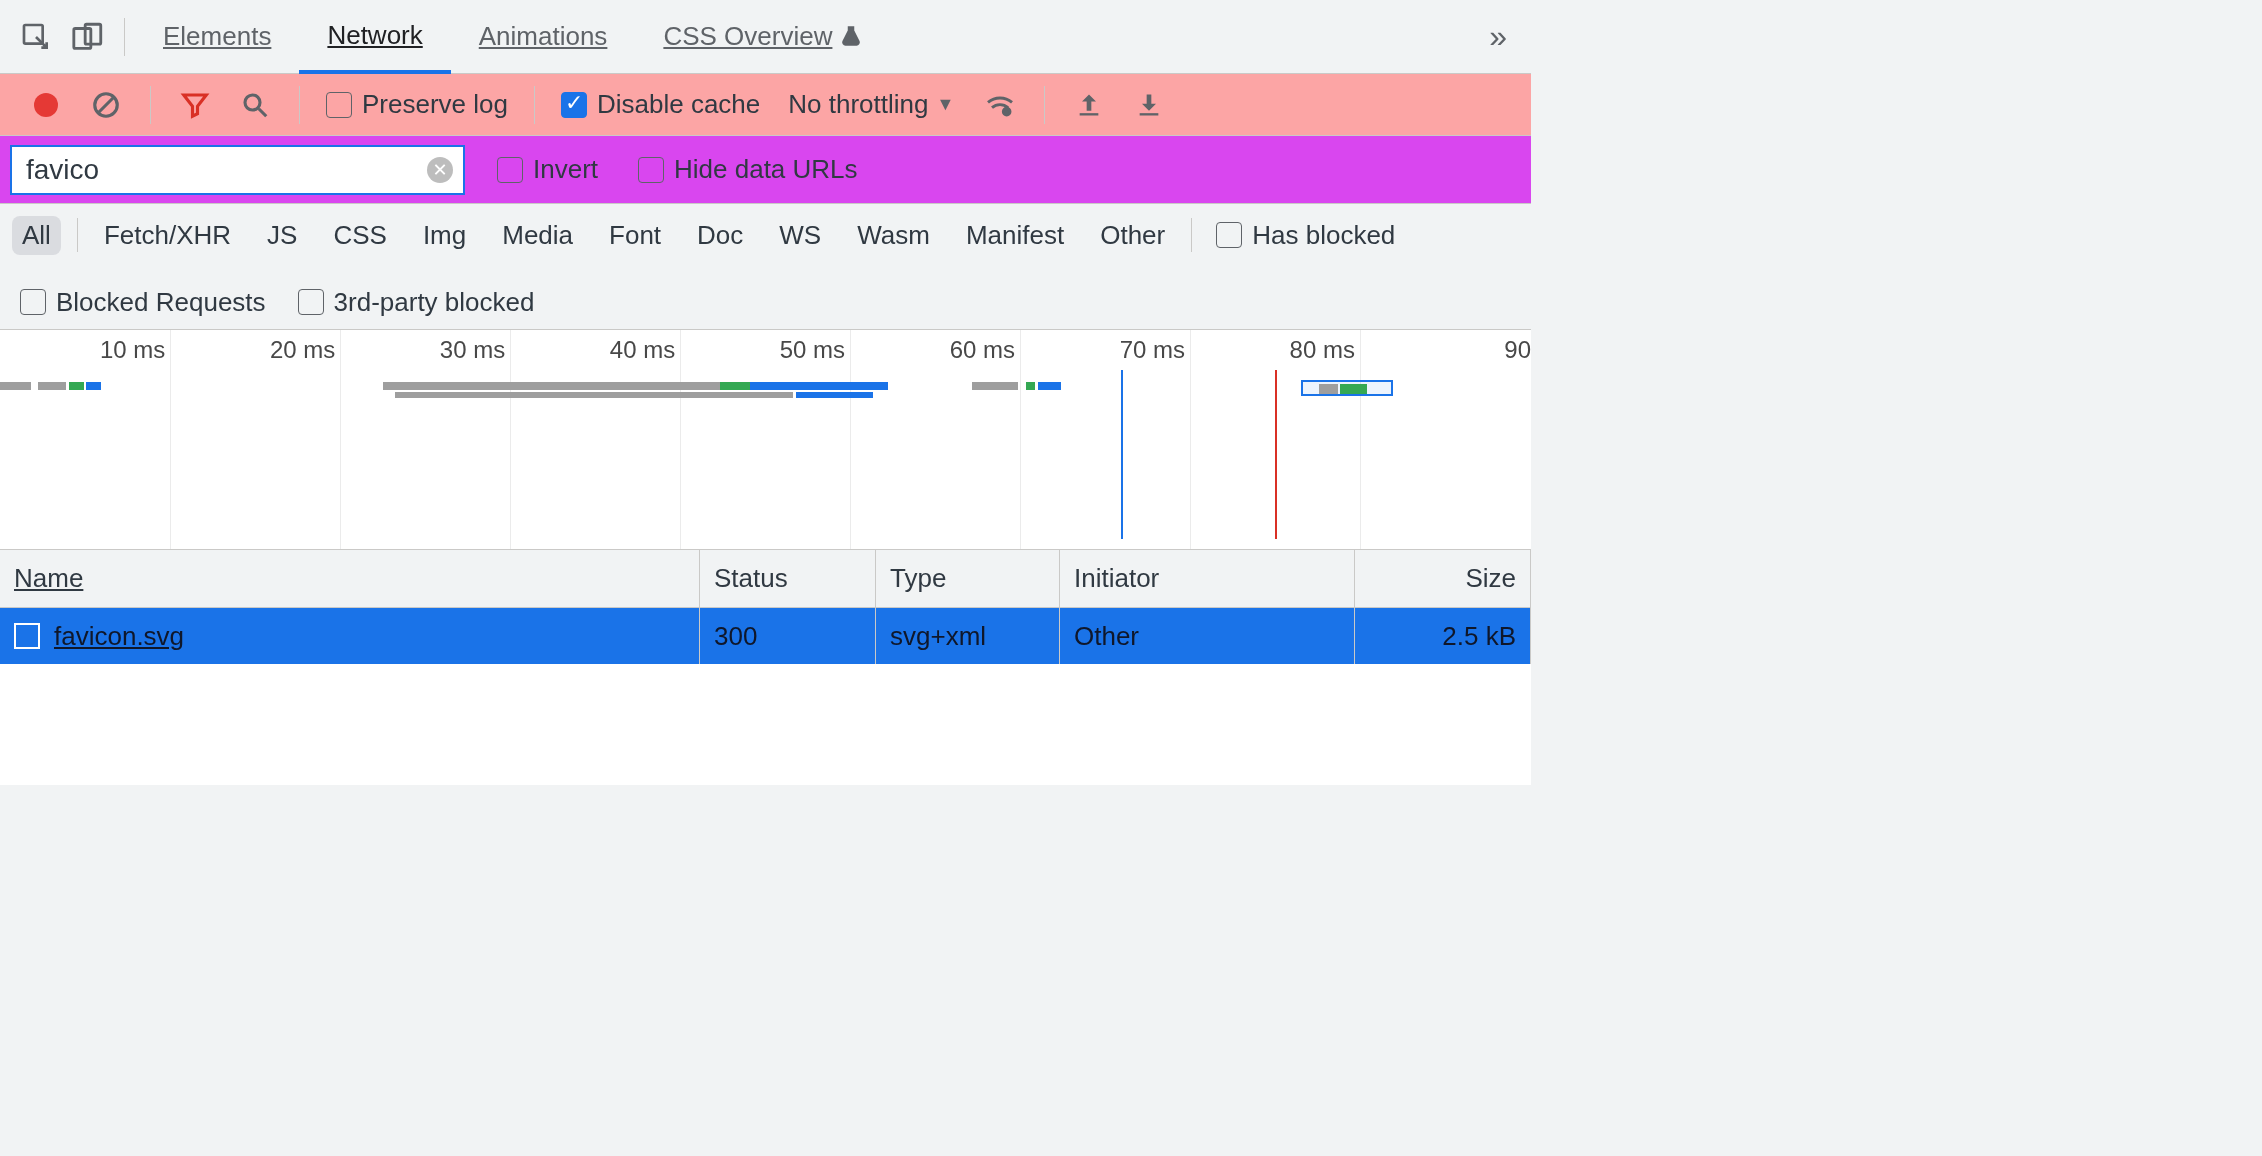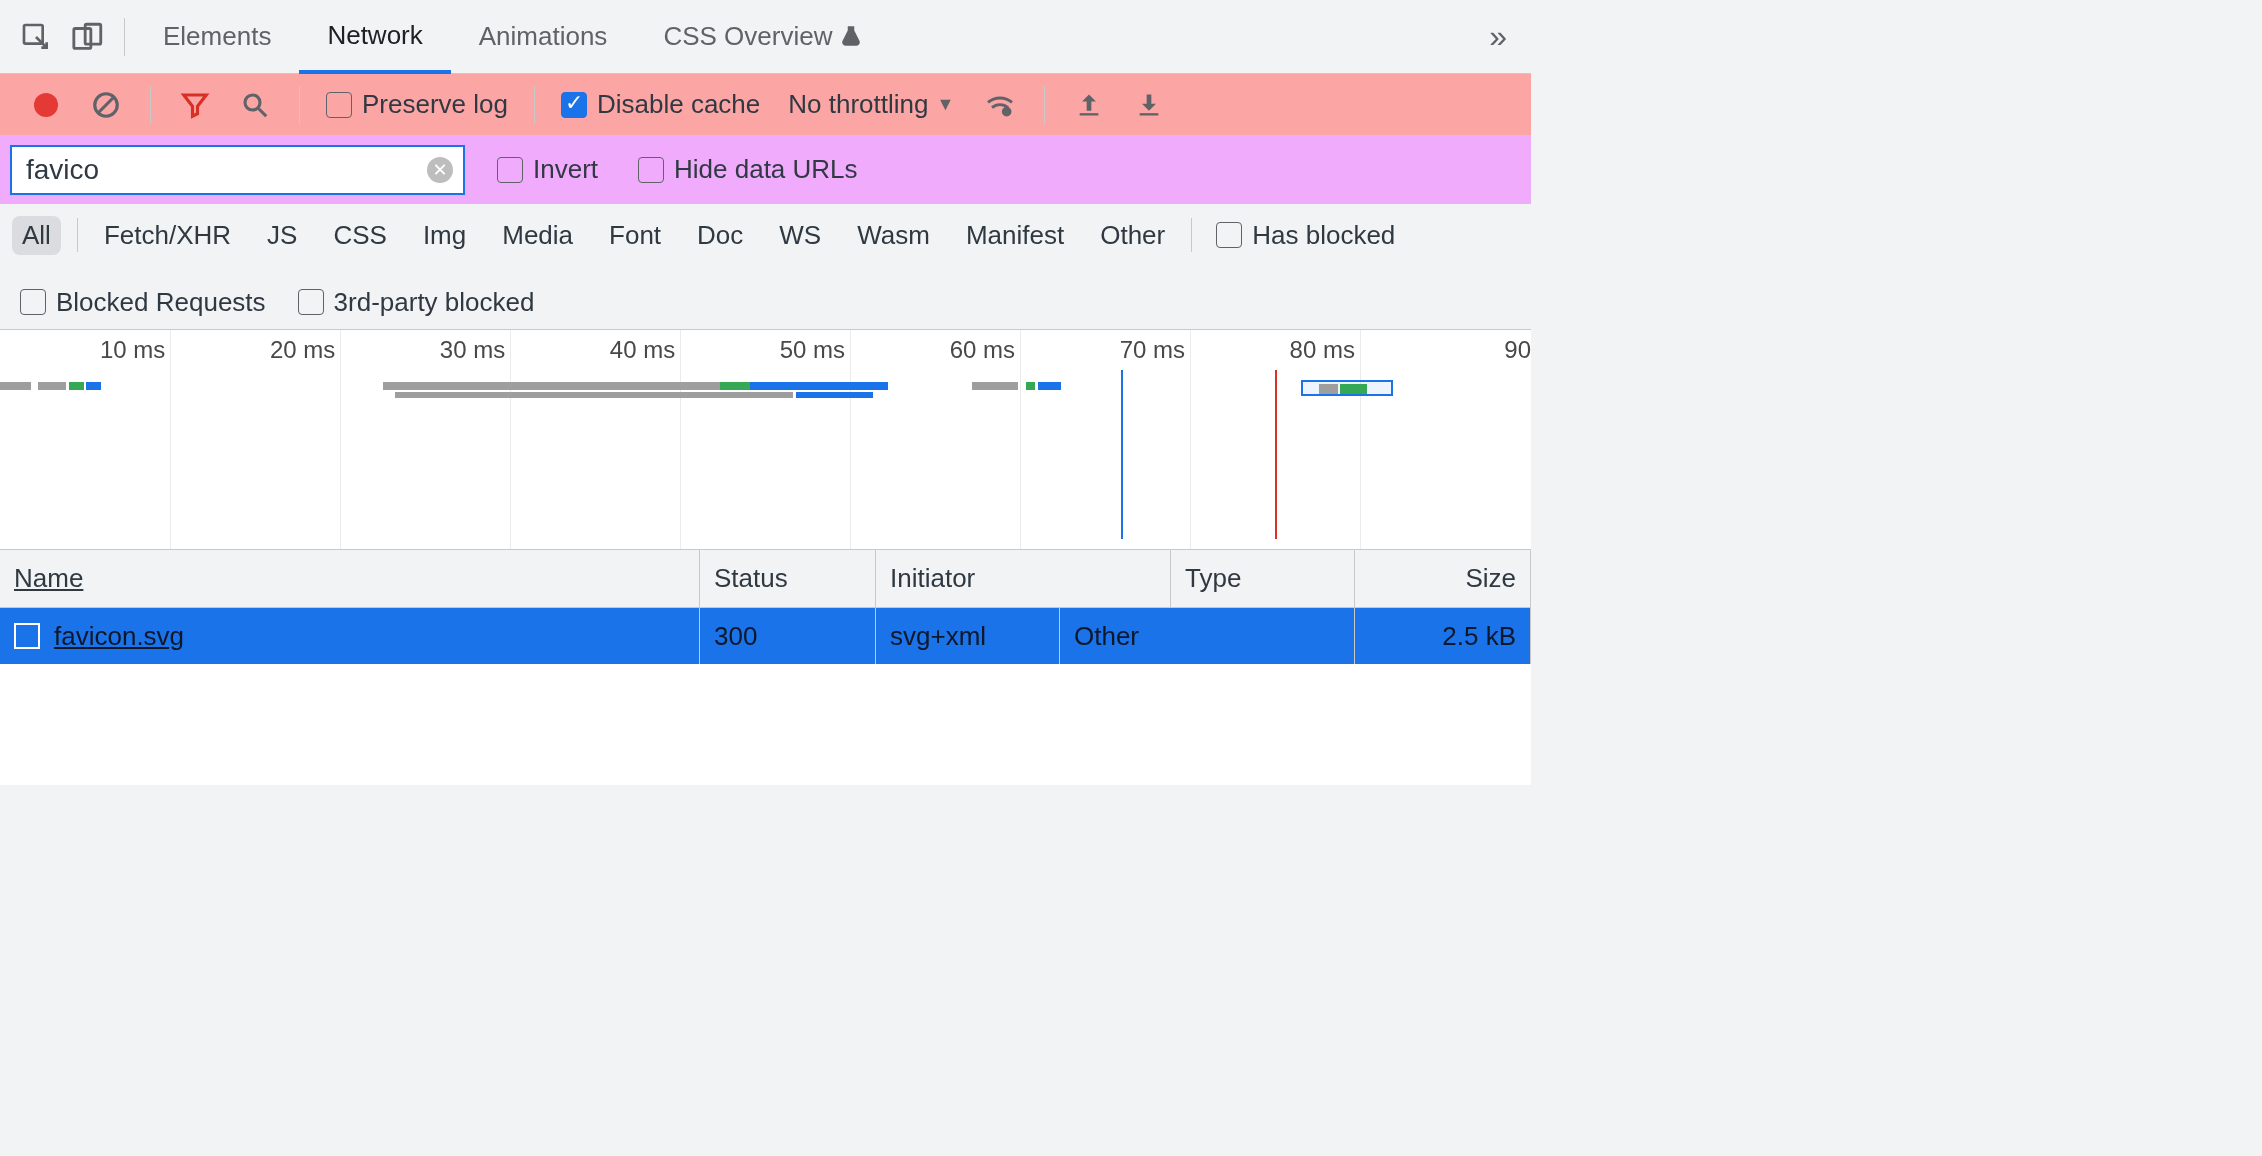--- a/index.html
+++ b/index.html
@@ -26,20 +26,21 @@
 .icon-btn { width: 52px; display: flex; align-items: center; justify-content: center; }
 .row-tabs .sep, .row-toolbar .sep {
   width: 1px; height: 38px; background: #cac9c7; margin: 0 10px;
 }
 .tab {
   padding: 0 28px;
   height: 74px;
   display: flex; align-items: center;
   color: #5f6368;
   cursor: pointer;
+  text-decoration: underline;
 }
 .tab.active {
   color: #202124;
   border-bottom: 4px solid #1a73e8;
   margin-bottom: -1px;
 }
 .flask { margin-left: 6px; }
 .more { margin-left: auto; margin-right: 24px; color: #5f6368; font-size: 32px; }
 
 
@@ -52,21 +53,21 @@
 .chk { display: flex; align-items: center; gap: 10px; padding: 0 8px; color: #303942; }
 .cbox { width: 26px; height: 26px; border: 1.5px solid #5f6368; border-radius: 4px; display: inline-block; }
 .cbox.checked { background: #1a73e8; border-color: #1a73e8; position: relative; }
 .cbox.checked::after { content: "✓"; color: #fff; position: absolute; left: 3px; top: -3px; font-size: 22px; }
 .throttle { display: flex; align-items: center; gap: 8px; padding: 0 12px; color: #303942; }
 .tri { font-size: 18px; color: #5f6368; }
 
 
 .row-filter {
   display: flex; align-items: center; height: 68px;
-  border-bottom: 1px solid #cac9c7; background: #f0abfc;
+  border-bottom: 1px solid #cac9c7; background: #d946ef;
   padding: 0 10px; gap: 24px;
 }
 .filter-box {
   position: relative;
   width: 455px; height: 50px;
   border: 2px solid #1a73e8;
   background: #fff;
   display: flex; align-items: center;
 }
 .filter-box input {
@@ -307,22 +308,22 @@
     <div class="tl-sel" style="left:85%;width:6%;">
       <div class="bar g" style="left:18%;width:22%;top:2px;height:10px;"></div>
       <div class="bar gr" style="left:42%;width:30%;top:2px;height:10px;"></div>
     </div>
   </div>
 
   <div class="nettable">
     <div class="hdr">
       <div class="cell c-name">Name</div>
       <div class="cell c-status">Status</div>
+      <div class="cell c-type">Type</div>
       <div class="cell c-init">Initiator</div>
-      <div class="cell c-type">Type</div>
       <div class="cell c-size size">Size</div>
     </div>
     <div class="body">
       <div class="row sel">
         <div class="cell c-name">
           <span class="fileicon"></span>
           <span>favicon.svg</span>
         </div>
         <div class="cell c-status">
             <span>300</span>

